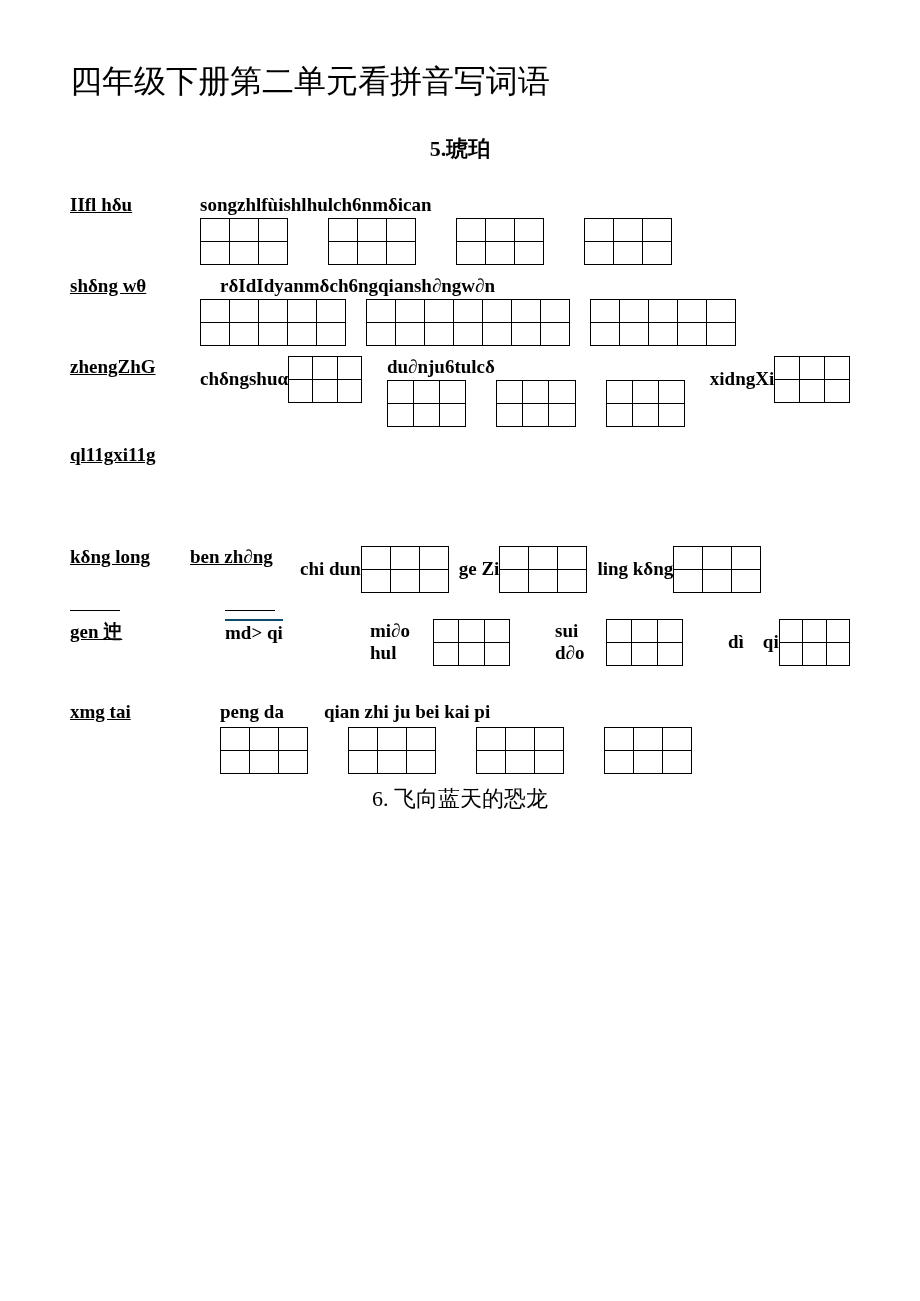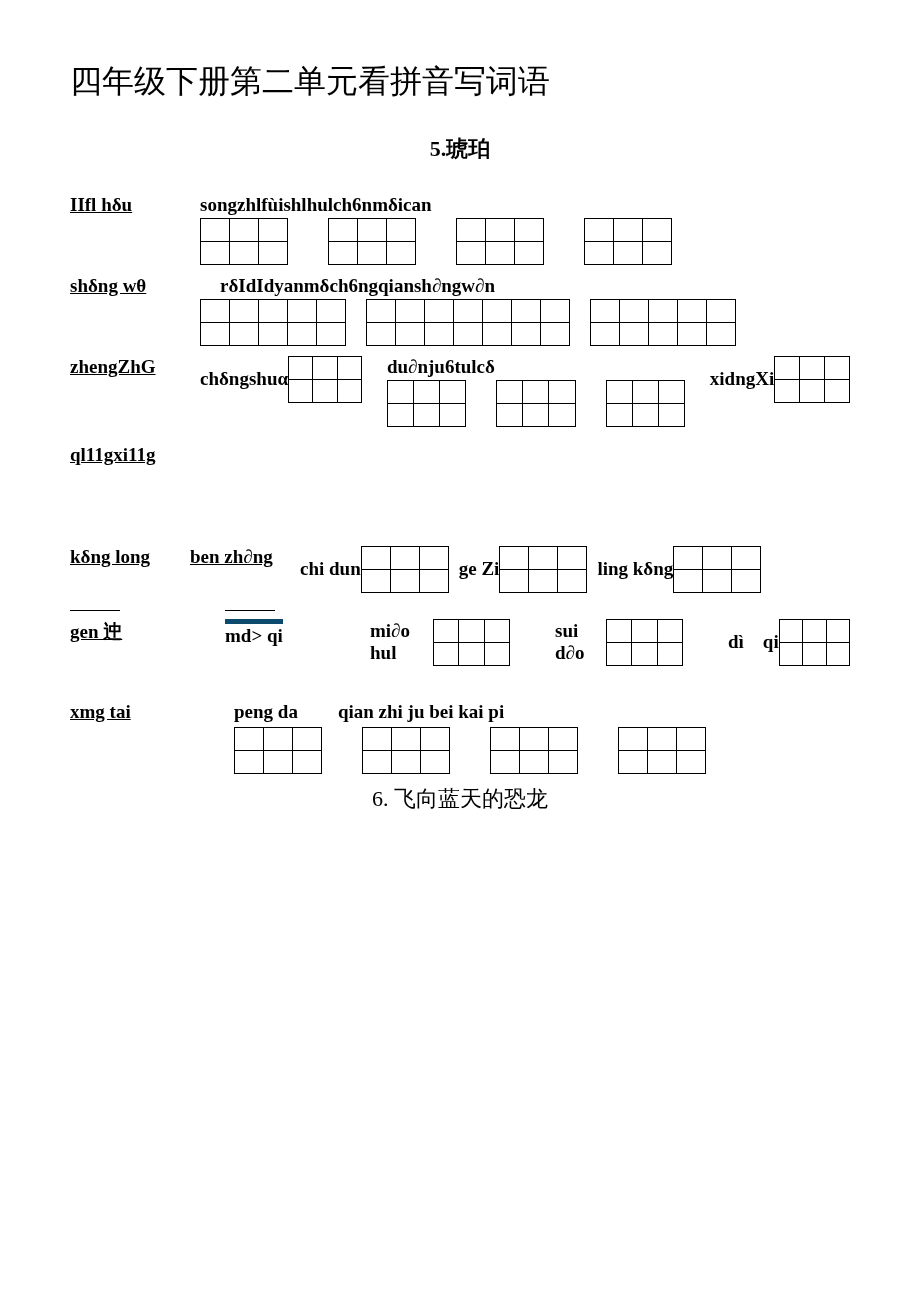--- a/index.html
+++ b/index.html
@@ -352,21 +352,21 @@
 </div>
 
 <div style="display:flex;gap:45px;margin-top:-6px;margin-bottom:4px">
   <div style="min-width:110px"><span style="display:inline-block;border-bottom:1px solid #000;width:50px"></span></div>
   <div style="min-width:100px"><span style="display:inline-block;border-bottom:1px solid #000;width:50px"></span></div>
 </div>
 
 <div class="row" style="gap:45px">
   <div class="label label-under" style="min-width:110px">gen 迚</div>
   <div class="group" style="min-width:100px;align-items:flex-start">
-    <div class="pinyin-top" style="border-top:5px solid #0c4a6e;padding-top:1px">md&gt; qi</div>
+    <div class="pinyin-top" style="border-top:2px solid #0c4a6e;padding-top:1px">md&gt; qi</div>
   </div>
   <div class="group">
     <div class="pinyin-top">mi∂o hul</div>
     <table class="cells">
         <tbody>
           <tr>
             <td></td>
             <td></td>
             <td></td>
           </tr>
@@ -407,21 +407,21 @@
           <tr>
             <td></td>
             <td></td>
             <td></td>
           </tr>
         </tbody>
       </table>
   </div>
 </div>
 
-<div class="row" style="gap:54px;margin-top:35px">
+<div class="row" style="gap:40px;margin-top:35px">
   <div class="label" style="min-width:110px">xmg tai</div>
   <div style="flex:1">
     <div style="display:flex;gap:40px;align-items:flex-start">
       <div class="pinyin-top">peng da</div>
       <div class="pinyin-top">qian zhi ju bei kai pi</div>
     </div>
     <div style="display:flex;gap:40px;margin-top:2px">
       <table class="cells">
           <tbody>
             <tr>

